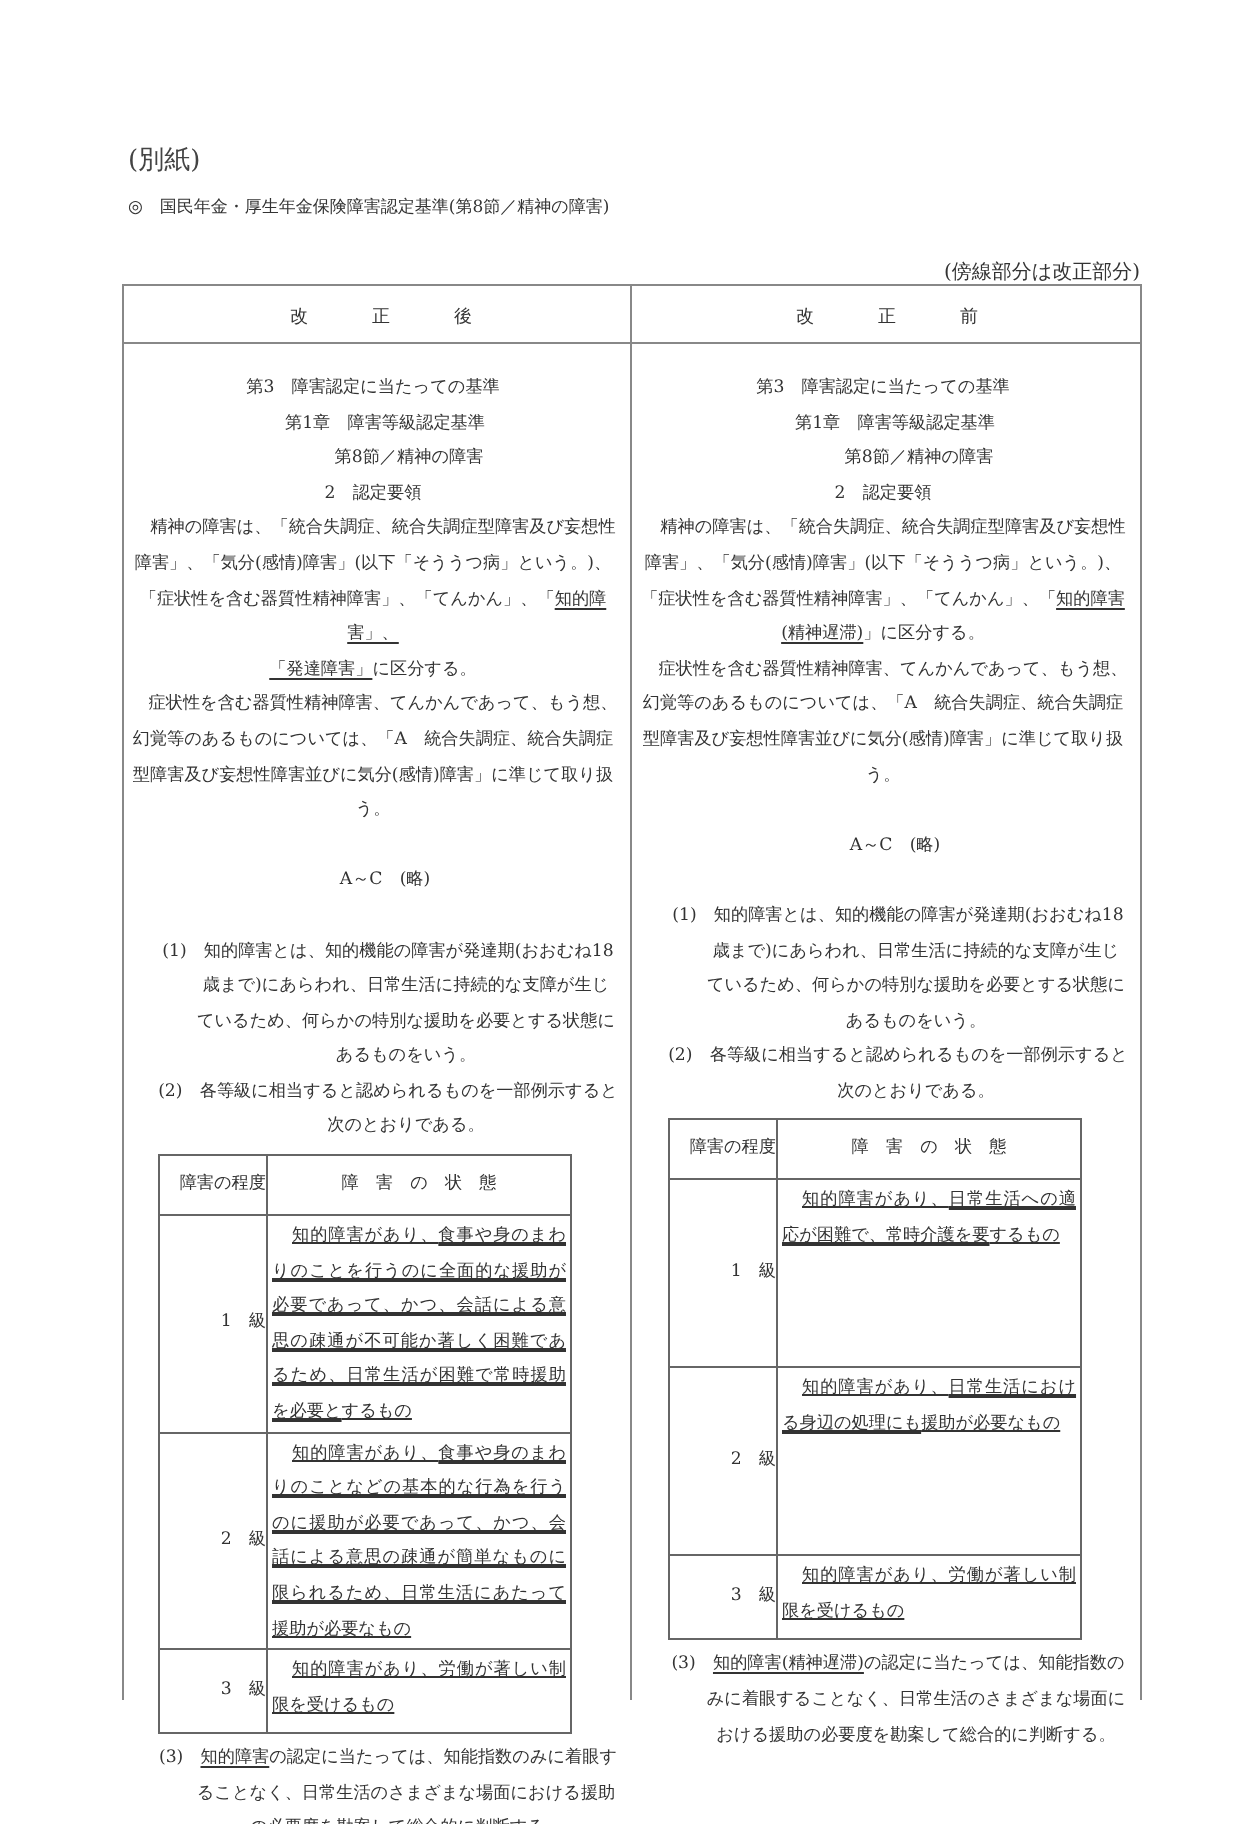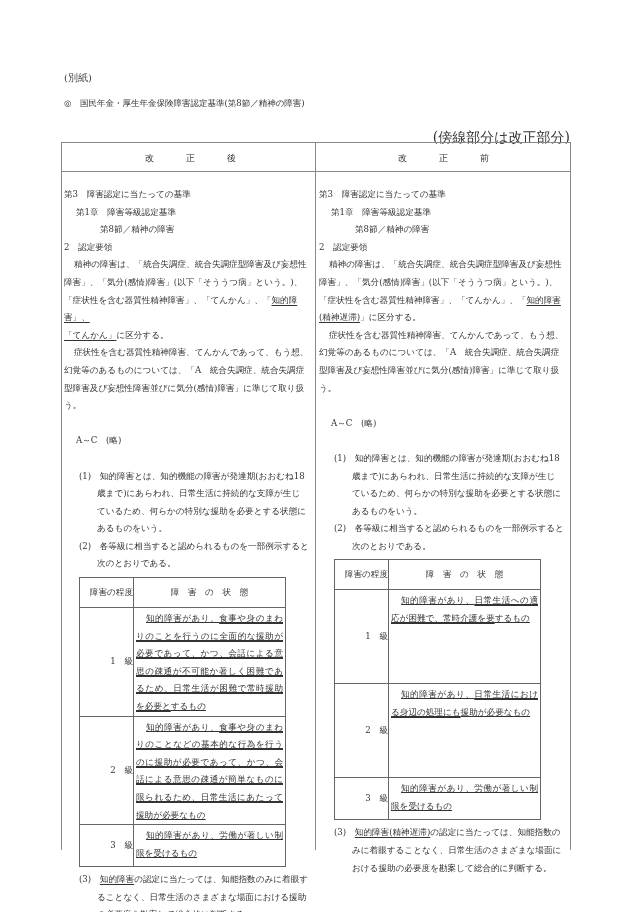--- a/index.html
+++ b/index.html
@@ -2,29 +2,29 @@
 <html><head>
 <meta charset="utf-8">
 <style>
   html, body { margin:0; padding:0; }
   body {
     width:630px; height:912px; background:#ffffff; position:relative; overflow:hidden;
     font-family:"DejaVu Serif","Liberation Serif",serif; color:#333; font-size:9px;
   }
   .abs { position:absolute; }
   .u { text-decoration:underline; text-underline-offset:2px; }
-  #beshi { left:64px; top:71px; font-size:10px; color:#444; }
+  #beshi { left:64px; top:71px; font-size:13px; color:#444; }
   #title { left:64px; top:98px; font-size:8.5px; color:#333; }
-  #note { right:60px; top:129px; font-size:14px; }
+  #note { right:60px; top:129px; font-size:10px; }
   .frame { position:absolute; left:61px; top:142px; width:510px; height:708px; border:1px solid #888; border-bottom:none; box-sizing:border-box; }
   .frame-head { position:absolute; left:61px; top:171px; width:510px; height:0; border-top:1px solid #888; }
   .frame-mid { position:absolute; left:315px; top:142px; height:708px; width:0; border-left:1px solid #888; }
   .head-label { position:absolute; top:152px; font-size:9px; letter-spacing:32px; }
   .col { position:absolute; top:186px; width:245px; line-height:17.6px; font-size:8.6px; }
-  .col p { margin:0; }
+  .col p { margin:0;text-align:center; }
   .ind1 { padding-left:12px; }
   .ind3 { padding-left:36px; }
   .para { text-indent:10px; }
   .gap { height:17.6px; }
   .item { padding-left:33px; text-indent:-18px; }
   table.grade { border-collapse:collapse; margin-left:15px; width:207px; font-size:8.6px; margin-top:4px; margin-bottom:4px; }
   table.grade td, table.grade th { border:1px solid #666; padding:0; font-weight:normal; }
   table.grade th { height:29px; }
   .c1 { width:53px; text-align:right; }
   .c2 { padding-left:2px !important; padding-right:2px !important; line-height:17.6px; vertical-align:top; text-align:justify;text-decoration:underline; }
@@ -42,21 +42,21 @@
 <div class="frame-mid"></div>
 
 <div class="head-label" style="left:145px;">改正後</div>
 <div class="head-label" style="left:398px;">改正前</div>
 
 <div class="col" style="left:64px;">
   <p>第3　障害認定に当たっての基準</p>
   <p class="ind1">第1章　障害等級認定基準</p>
   <p class="ind3">第8節／精神の障害</p>
   <p>2　認定要領</p>
-  <p class="para"><span>精神の障害は、「統合失調症、統合失調症型障害及び妄想性障害」、「気分(感情)障害」(以下「そううつ病」という。)、「症状性を含む器質性精神障害」、「てんかん」、「</span><span class="u">知的障害」、</span><br><span class="u">「てんかん」</span><span>に区分する。</span></p>
+  <p class="para"><span>精神の障害は、「統合失調症、統合失調症型障害及び妄想性障害」、「気分(感情)障害」(以下「そううつ病」という。)、「症状性を含む器質性精神障害」、「てんかん」、「</span><span class="u">知的障害」、</span><br><span class="u">「発達障害」</span><span>に区分する。</span></p>
   <p class="para">症状性を含む器質性精神障害、てんかんであって、もう想、幻覚等のあるものについては、「A　統合失調症、統合失調症型障害及び妄想性障害並びに気分(感情)障害」に準じて取り扱う。</p>
   <div class="gap"></div>
   <p class="ind1">A～C　(略)</p>
   <div class="gap"></div>
   <p class="item">(1)　知的障害とは、知的機能の障害が発達期(おおむね18歳まで)にあらわれ、日常生活に持続的な支障が生じているため、何らかの特別な援助を必要とする状態にあるものをいう。</p>
   <p class="item">(2)　各等級に相当すると認められるものを一部例示すると次のとおりである。</p>
   <table class="grade">
     <tbody>
         <tr>
           <th class="c1">障害の程度</th>

